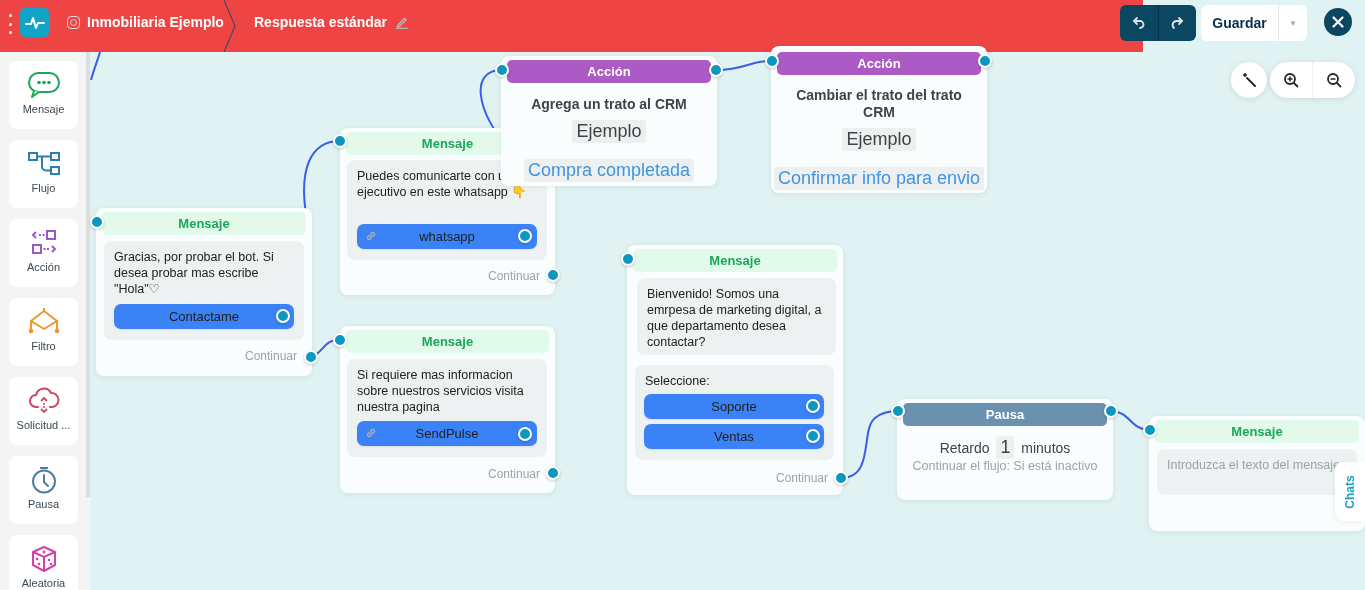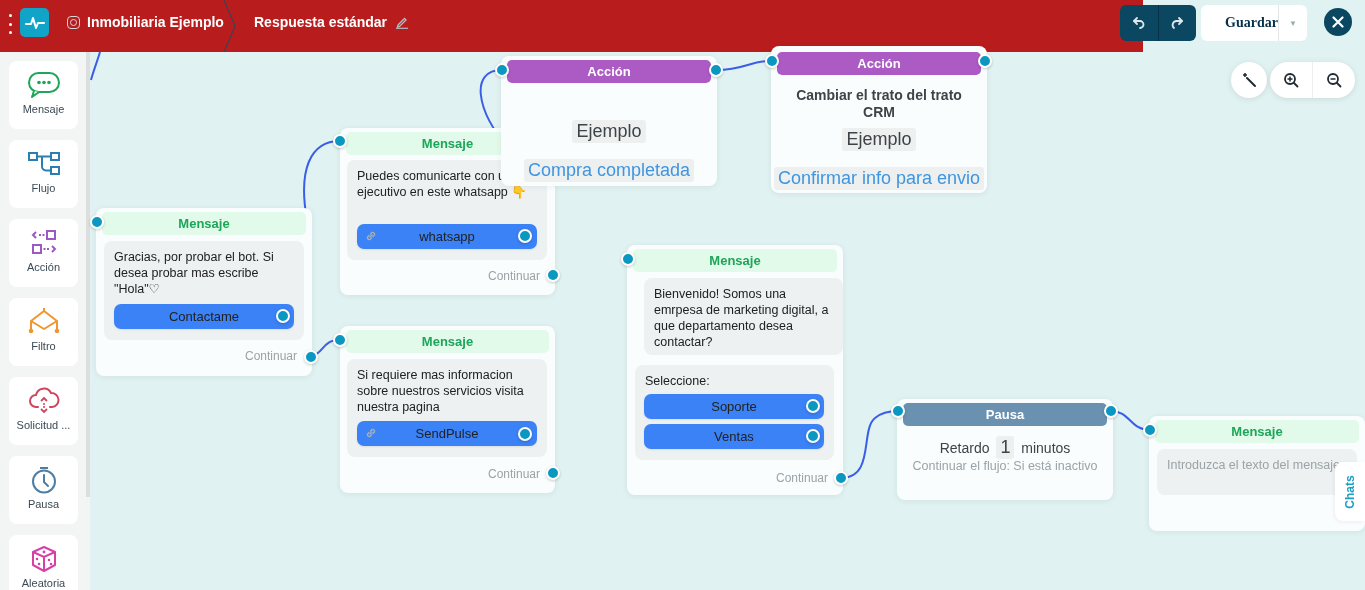--- a/index.html
+++ b/index.html
@@ -1,34 +1,34 @@
 <!DOCTYPE html>
 <html><head>
 <meta charset="utf-8">
 <style>
   * { box-sizing: border-box; margin: 0; padding: 0; }
   html, body { width: 1365px; height: 590px; overflow: hidden; }
   body { font-family: "Liberation Sans", "DejaVu Sans", sans-serif; background: #e0f2f1; position: relative; }
 
   
-  .topbar { position: absolute; left: 0; top: 0; width: 1143px; height: 52px; background: #b91c1c; display: flex; align-items: center; color: #fff; }
+  .topbar { position: absolute; left: 0; top: 0; width: 1143px; height: 52px; background: #ef4444; display: flex; align-items: center; color: #fff; }
   .kebab { position: absolute; left: 7px; top: 14px; width: 6px; height: 20px; display: flex; flex-direction: column; justify-content: space-between; align-items: center; cursor: pointer; }
   .kebab i { display: block; width: 3px; height: 3px; border-radius: 50%; background: #fff; }
   .logo { position: absolute; left: 20px; top: 8px; width: 29px; height: 29px; border-radius: 5px; background: #10a4c8; display: flex; align-items: center; justify-content: center; }
   .bot-name { position: absolute; left: 67px; top: 14px; display: flex; align-items: center; gap: 7px; font-weight: bold; font-size: 14px; cursor: pointer; }
   .insta { width: 13px; height: 13px; border: 1.6px solid #cfd8dc; border-radius: 4px; position: relative; }
   .insta::after { content: ""; position: absolute; left: 2.2px; top: 2.2px; width: 5px; height: 5px; border: 1.4px solid #cfd8dc; border-radius: 50%; }
   .crumb-sep { position: absolute; left: 222px; top: 0; width: 16px; height: 52px; }
   .flow-name { position: absolute; left: 254px; top: 14px; display: flex; align-items: center; gap: 8px; font-weight: bold; font-size: 14px; }
   .pencil { width: 14px; height: 14px; cursor: pointer; }
   .undo-group { position: absolute; left: 1120px; top: 5px; width: 76px; height: 36px; background: #0b4761; border-radius: 6px; display: flex; }
   .undo-group button { flex: 1; background: transparent; border: 0; color: #fff; cursor: pointer; display: flex; align-items: center; justify-content: center; }
   .undo-group button:first-child { border-right: 1px solid #04304a; }
   .save-group { position: absolute; left: 1201px; top: 5px; width: 106px; height: 36px; background: #fff; border-radius: 6px; display: flex; }
-  .save-btn { width: 77px; border: 0; background: transparent; color: #04304a; font-weight: bold; font-size: 14px; font-family: Liberation Serif, serif; cursor: pointer; text-align: right; }
+  .save-btn { width: 77px; border: 0; background: transparent; color: #04304a; font-weight: bold; font-size: 14px; font-family: Liberation Sans, sans-serif; cursor: pointer; }
   .save-caret { flex: 1; border: 0; border-left: 1px solid #e3e6e8; background: transparent; cursor: pointer; display: flex; align-items: center; justify-content: center; color: #9aa; font-size: 9px; }
   .close-btn { position: absolute; left: 1324px; top: 8px; width: 28px; height: 28px; border-radius: 50%; background: #0b4761; border: 0; display: flex; align-items: center; justify-content: center; cursor: pointer; }
 
   
   .sidebar { position: absolute; left: 0; top: 52px; width: 90px; height: 538px; background: #f3f5f4; }
   .sidebar-scroll { position: absolute; left: 86px; top: 52px; width: 4px; height: 445px; background: #dcdfde; }
   .tool { position: absolute; left: 9px; width: 69px; height: 68px; background: #fff; border-radius: 8px; display: flex; flex-direction: column; align-items: center; justify-content: flex-start; padding-top: 10px; cursor: pointer; }
   .tool svg { width: 34px; height: 28px; }
   .tool .lbl { margin-top: 4px; font-size: 11px; color: #3b4a55; }
 
@@ -242,38 +242,39 @@
     <span>SendPulse</span>
   </div>
   <span class="continue" style="right:15px; top:141px;">Continuar</span>
 </div>
 <div class="port" style="left:333px; top:333px;"></div>
 <div class="port" style="left:518px; top:427px;"></div>
 <div class="port" style="left:546px; top:466px;"></div>
 
 <div class="node" style="left:501px; top:56px; width:216px; height:130px;">
   <div class="node-head head-action">Acción</div>
+  <div class="action-title" style="top:40px;">Agrega un trato al CRM</div>
   <div class="center-row" style="top:64px;"><span class="tag">Ejemplo</span></div>
   <div class="center-row" style="top:86px;"><span class="tag tag-link">Compra completada</span></div>
 </div>
 <div class="port" style="left:495px; top:63px;"></div>
 <div class="port" style="left:709px; top:63px;"></div>
 
 <div class="node" style="left:771px; top:46px; width:216px; height:147px;">
   <div class="node-head head-action" style="top:6px;">Acción</div>
   <div class="action-title" style="top:41px; padding:0 22px;">Cambiar el trato del trato CRM</div>
   <div class="center-row" style="top:82px;"><span class="tag">Ejemplo</span></div>
   <div class="center-row" style="top:104px;"><span class="tag tag-link">Confirmar info para envio</span></div>
 </div>
 <div class="port" style="left:765px; top:54px;"></div>
 <div class="port" style="left:978px; top:54px;"></div>
 
 <div class="node" style="left:627px; top:245px; width:216px; height:250px;">
   <div class="node-head head-msg">Mensaje</div>
-  <div class="bubble" style="left:17px; top:33px; width:199px; height:77px;">
+  <div class="bubble" style="left:10px; top:33px; width:199px; height:77px;">
     <span>Bienvenido! Somos una emrpesa de marketing digital, a que departamento desea contactar?</span>
   </div>
   <div class="bubble" style="left:8px; top:120px; width:199px; height:95px;">
     <span>Seleccione:</span>
   </div>
   <div class="btn-row" style="left:17px; top:149px; width:180px;">Soporte</div>
   <div class="btn-row" style="left:17px; top:179px; width:180px;">Ventas</div>
   <span class="continue" style="right:15px; top:226px;">Continuar</span>
 </div>
 <div class="port" style="left:621px; top:252px;"></div>

